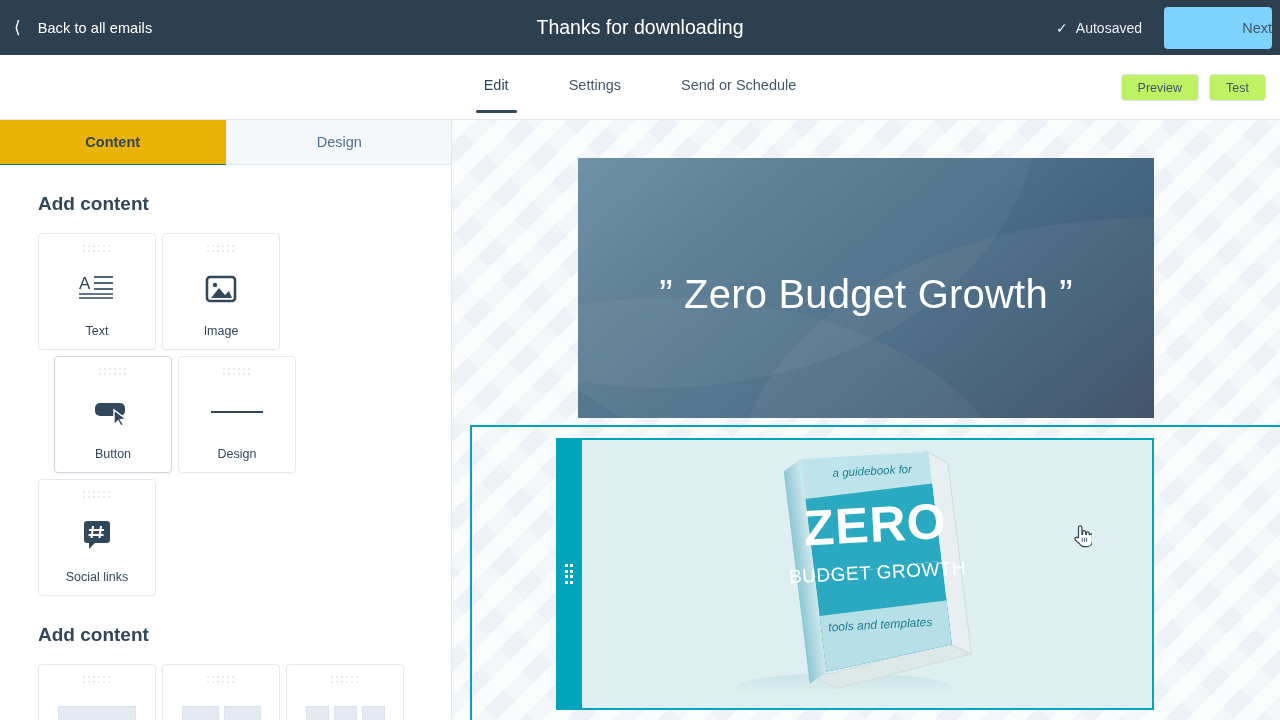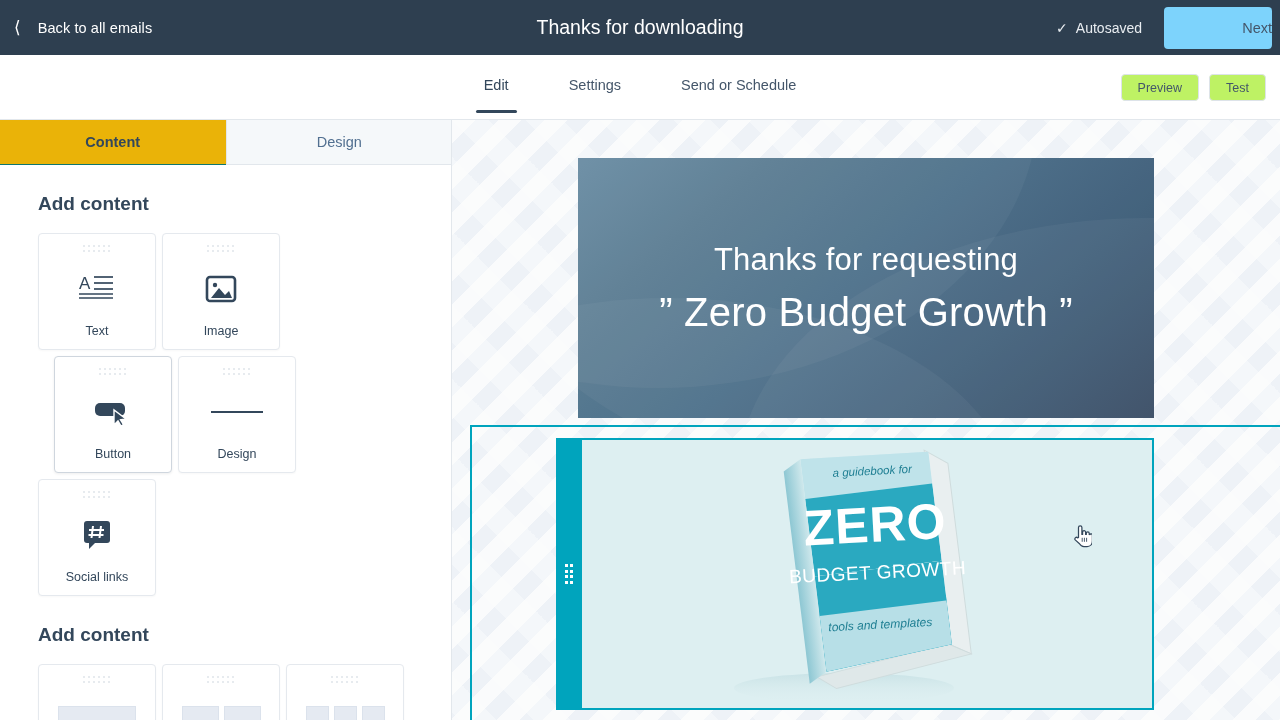--- a/index.html
+++ b/index.html
@@ -480,21 +480,20 @@
 
 <div id="canvas">
   <div id="canvas-tex"></div>
 
   <div id="banner">
     <div class="wave" style="width:760px;height:560px;left:-300px;top:-330px;"></div>
     <div class="wave" style="width:900px;height:620px;left:-120px;top:-290px;"></div>
     <div class="wave" style="width:820px;height:520px;left:160px;top:60px;"></div>
     <div class="wave" style="width:700px;height:430px;left:-260px;top:140px;"></div>
     <div id="banner-text">
-      <div id="banner-l1">Thanks for requesting</div>
       <div id="banner-l2">” Zero Budget Growth ”</div>
     </div>
   </div>
 
   <div id="sel-outer"></div>
 
   <div id="sel-handle">
     <div class="hgrip">
       <i></i>
         <i></i>

